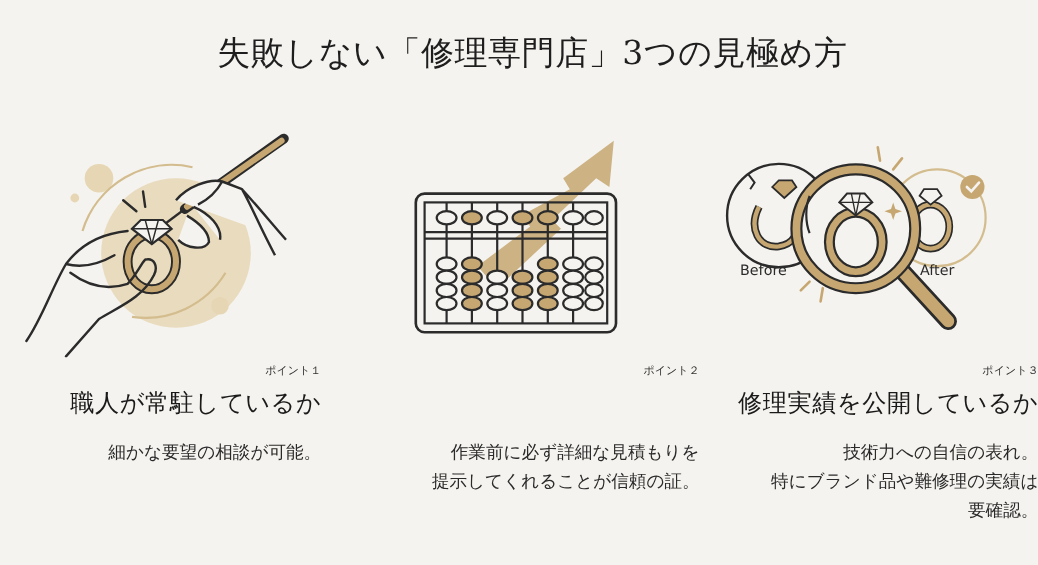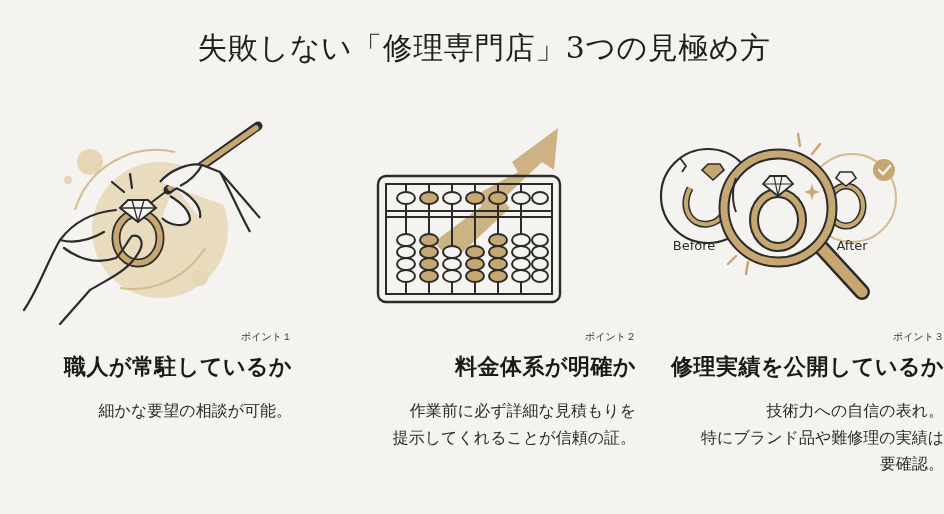--- a/index.html
+++ b/index.html
@@ -23,21 +23,21 @@
   .col.c1 { left:0; width:292px; }
   .col.c2 { left:320px; width:316px; }
   .col.c3 { left:620px; width:324px; }
   .illus { position:absolute; }
   .point-label {
     position:absolute; left:0; right:0; top:330px;
     font-size:10px; color:#333;
   }
   .heading {
     position:absolute; left:0; right:0; top:352px;
-    font-size:22px; font-weight:bold; color:#1a1a1a;
+    font-size:22px; font-weight:normal; color:#1a1a1a;
     letter-spacing:0.5px;
   }
   .body-text {
     position:absolute; left:0; right:0; top:398px;
     font-size:16px; line-height:26.5px; color:#2a2a2a;
   }
   .body-text div { white-space:nowrap; }
 </style>
 </head>
 <body>
@@ -134,21 +134,20 @@
         <ellipse cx="149" cy="142" rx="9" ry="6" fill="#F5F3EF"></ellipse>
         <ellipse cx="149" cy="154" rx="9" ry="6" fill="#F5F3EF"></ellipse>
 
       <ellipse cx="168" cy="118" rx="8" ry="6" fill="#F5F3EF"></ellipse>
         <ellipse cx="168" cy="130" rx="8" ry="6" fill="#F5F3EF"></ellipse>
         <ellipse cx="168" cy="142" rx="8" ry="6" fill="#F5F3EF"></ellipse>
         <ellipse cx="168" cy="154" rx="8" ry="6" fill="#F5F3EF"></ellipse>
     </g>
   </svg>
   <div class="point-label">ポイント２</div>
-  <div class="heading">料金体系が明確か</div>
   <div class="body-text">
     <div>作業前に必ず詳細な見積もりを</div>
     <div>提示してくれることが信頼の証。</div>
   </div>
 </div>
 
 <div class="col c3">
   <svg class="illus" style="left:30px;top:128px;" width="260" height="185" viewBox="0 0 260 185">
 
     <circle cx="58" cy="68" r="47" fill="#F5F3EF" stroke="#2B2B2B" stroke-width="2.2"></circle>

